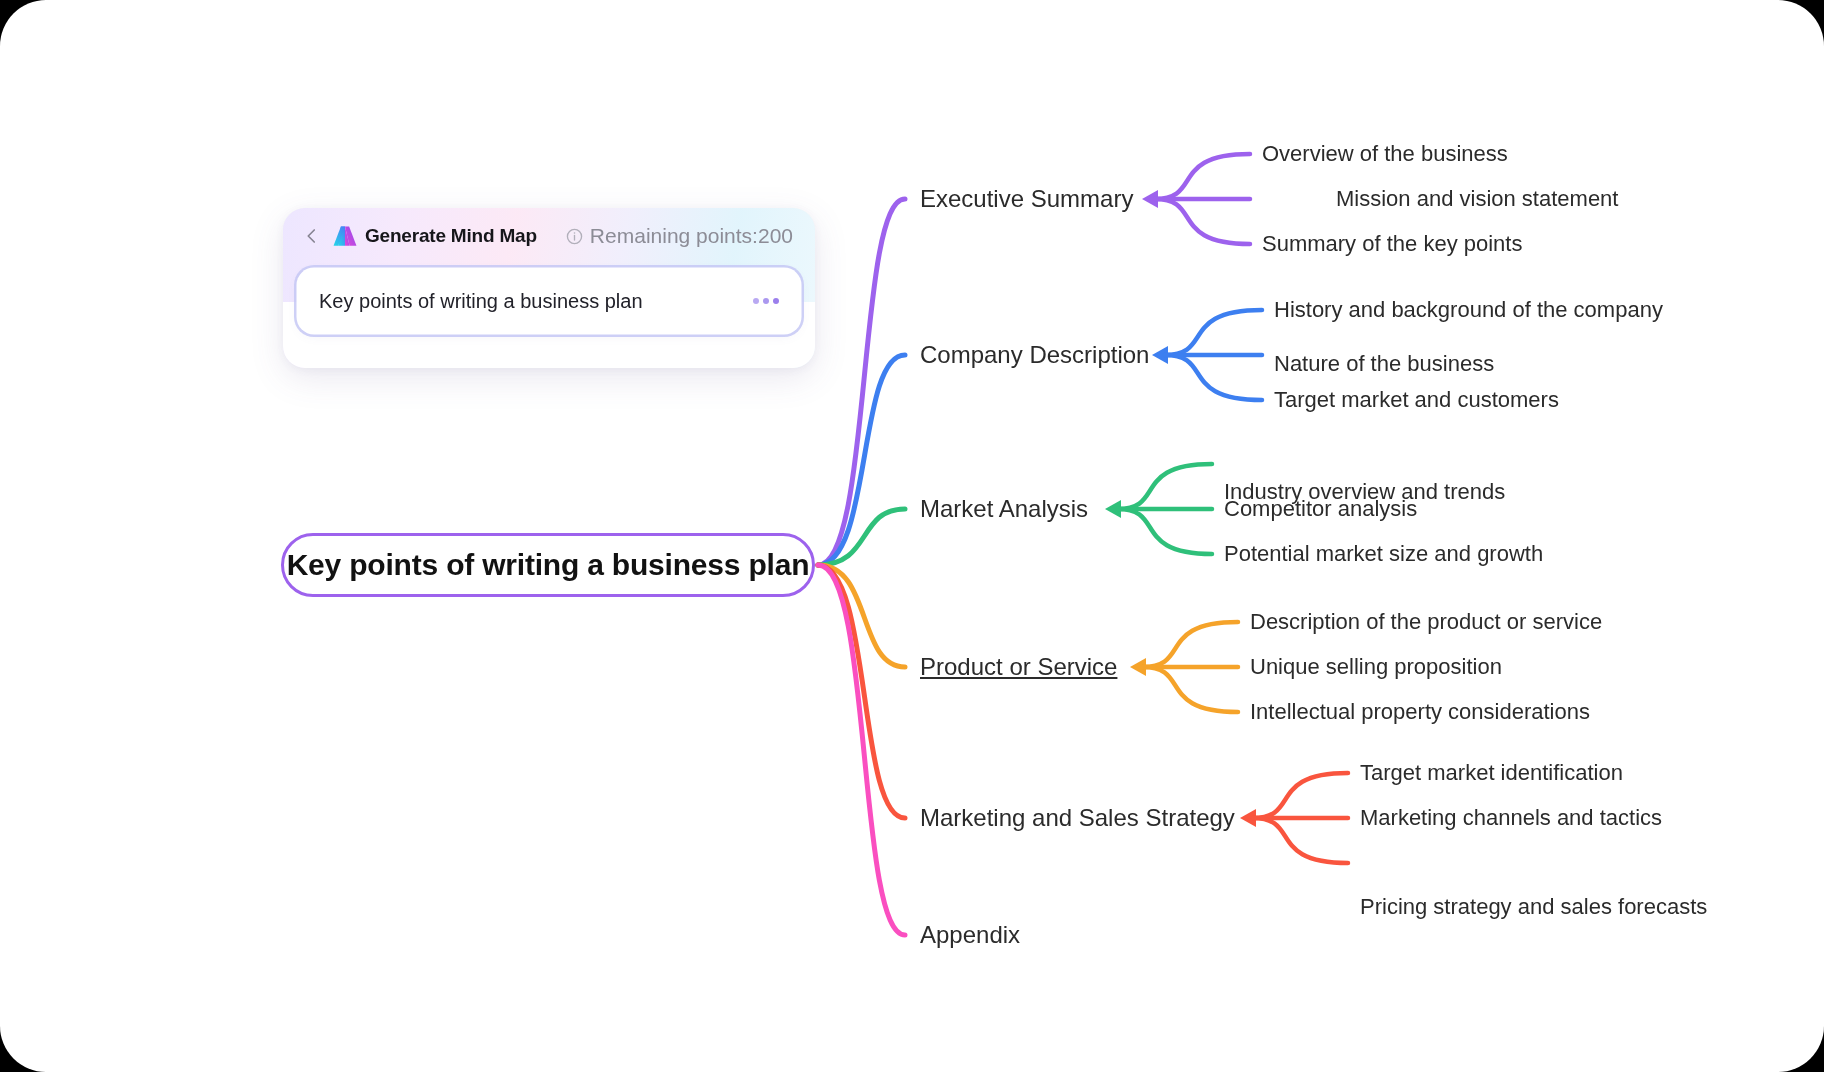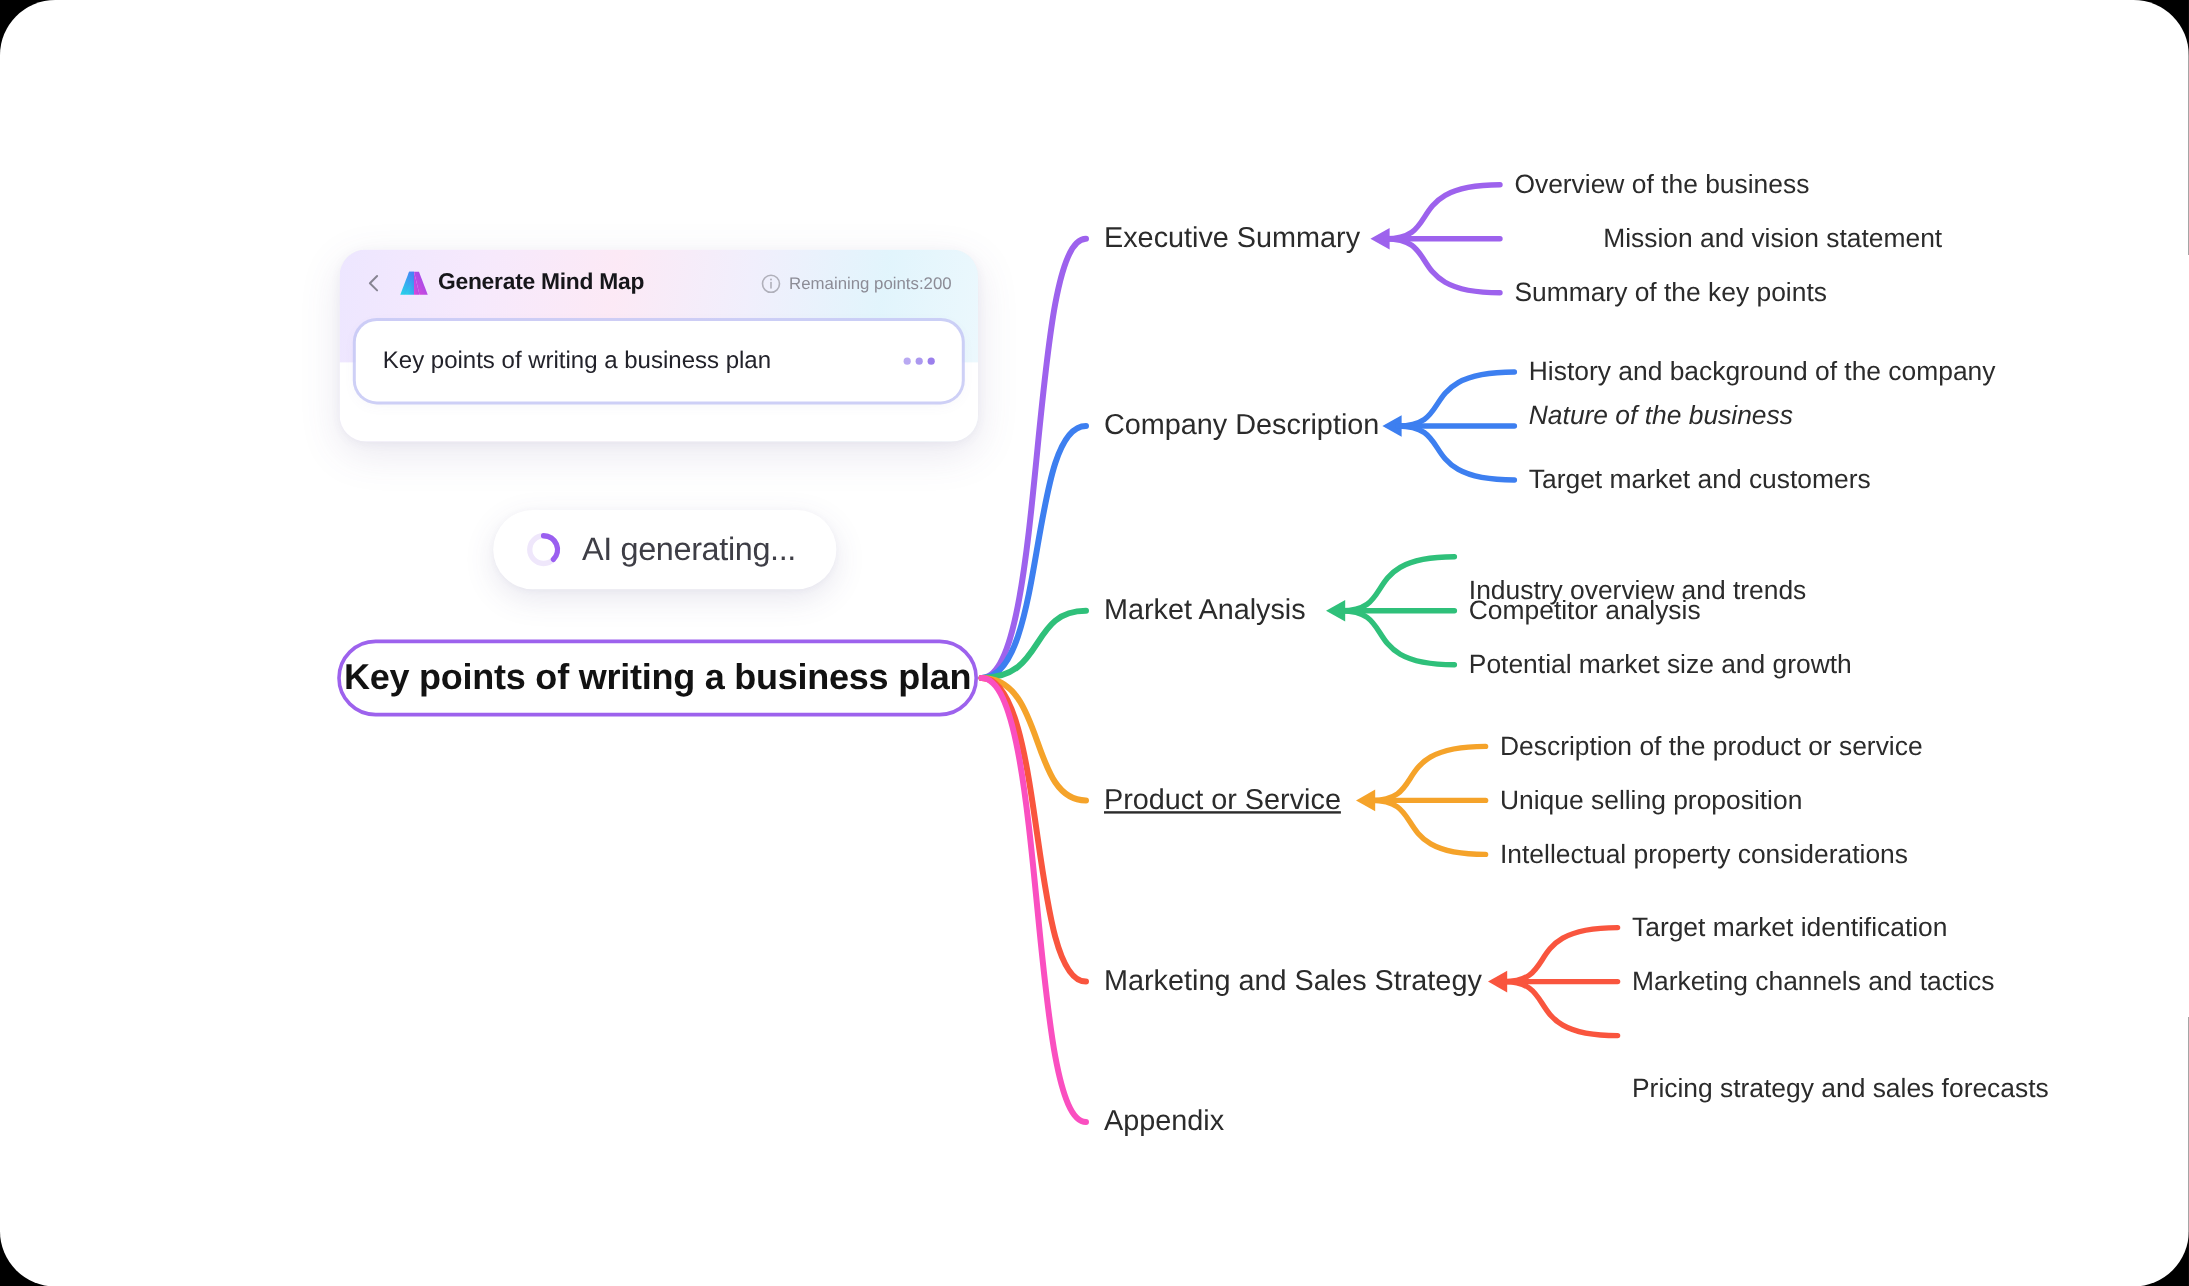--- a/index.html
+++ b/index.html
@@ -139,21 +139,21 @@
     align-items: center;
     gap: 7px;
   }
   #info-icon {
     width: 17px;
     height: 17px;
     flex: none;
     opacity: 0.75;
   }
   #points-text {
-    font-size: 14px;
+    font-size: 21px;
     color: #8c8c96;
     white-space: nowrap;
   }
 
   #prompt-field {
     position: relative;
     z-index: 3;
     margin: 6px 16px 0 16px;
     height: 62px;
     border-radius: 15px;
@@ -261,21 +261,21 @@
     <span class="root-label">Key points of writing a business plan</span>
   </div>
 
   <div id="text-layer">
       <div class="branch-label" style="left: 920px; top: 199px;">Executive Summary</div>
       <div class="leaf-label" style="left: 1262px; top: 154px;">Overview of the business</div>
       <div class="leaf-label" style="left: 1336px; top: 199px;">Mission and vision statement</div>
       <div class="leaf-label" style="left: 1262px; top: 244px;">Summary of the key points</div>
       <div class="branch-label" style="left: 920px; top: 355px;">Company Description</div>
       <div class="leaf-label" style="left: 1274px; top: 310px;">History and background of the company</div>
-      <div class="leaf-label" style="left: 1274px; top: 346px; font-style: italic;">Nature of the business</div>
+      <div class="leaf-label" style="left: 1274px; top: 364px;">Nature of the business</div>
       <div class="leaf-label" style="left: 1274px; top: 400px;">Target market and customers</div>
       <div class="branch-label" style="left: 920px; top: 509px;">Market Analysis</div>
       <div class="leaf-label" style="left: 1224px; top: 464px; margin-top: 28px;">Industry overview and trends</div>
       <div class="leaf-label" style="left: 1224px; top: 509px;">Competitor analysis</div>
       <div class="leaf-label" style="left: 1224px; top: 554px;">Potential market size and growth</div>
       <div class="branch-label" style="left: 920px; top: 667px; text-decoration: underline;">Product or Service</div>
       <div class="leaf-label" style="left: 1250px; top: 622px;">Description of the product or service</div>
       <div class="leaf-label" style="left: 1250px; top: 667px;">Unique selling proposition</div>
       <div class="leaf-label" style="left: 1250px; top: 712px;">Intellectual property considerations</div>
       <div class="branch-label" style="left: 920px; top: 818px;">Marketing and Sales Strategy</div>
@@ -325,21 +325,14 @@
     <div id="prompt-field">
       <span id="prompt-text">Key points of writing a business plan</span>
       <div id="prompt-dots">
         <i></i>
           <i></i>
           <i></i>
       </div>
     </div>
   </div>
 
-  <div id="generating-pill">
-    <svg id="spinner-icon" viewBox="0 0 36 36" xmlns="http://www.w3.org/2000/svg">
-      <circle cx="18" cy="18" r="13" fill="none" stroke="#efe7fb" stroke-width="5"></circle>
-      <path d="M18 5 A13 13 0 0 1 27.2 27.2" fill="none" stroke="#9a5ff0" stroke-width="5" stroke-linecap="round"></path>
-    </svg>
-    <span id="generating-text">AI generating...</span>
-  </div>
 
 </div>
 
 </body></html>

